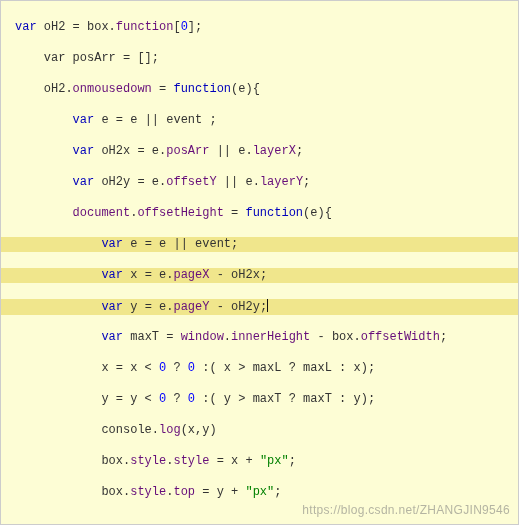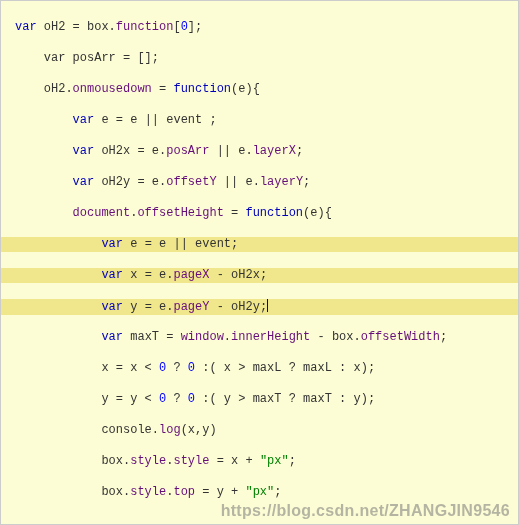--- a/index.html
+++ b/index.html
@@ -30,25 +30,24 @@
     width: 1px;
     height: 13px;
     background: #111;
     vertical-align: middle;
     margin-bottom: 2px;
   }
   .watermark {
     position: absolute;
     right: 8px;
     bottom: 6px;
-    font-size: 16px;
+    font-size: 12px;
     font-family: Arial, sans-serif;
     color: rgba(120,120,120,0.55);
     letter-spacing: 0.3px;
-    font-weight: bold;
   }
 </style>
 </head>
 <body>
 
 <div class="code-area">
 <span class="line"><span class="kw">var</span> oH2 = box.<span class="prop">function</span>[<span class="num">0</span>];</span>
 <span class="line"><span>    var posArr = [];</span></span>
 <span class="line"><span>    oH2.</span><span class="prop">onmousedown</span><span> = </span><span class="kw">function</span><span>(e){</span></span>
 <span class="line">        <span class="kw">var</span> e = e || event ;</span>

